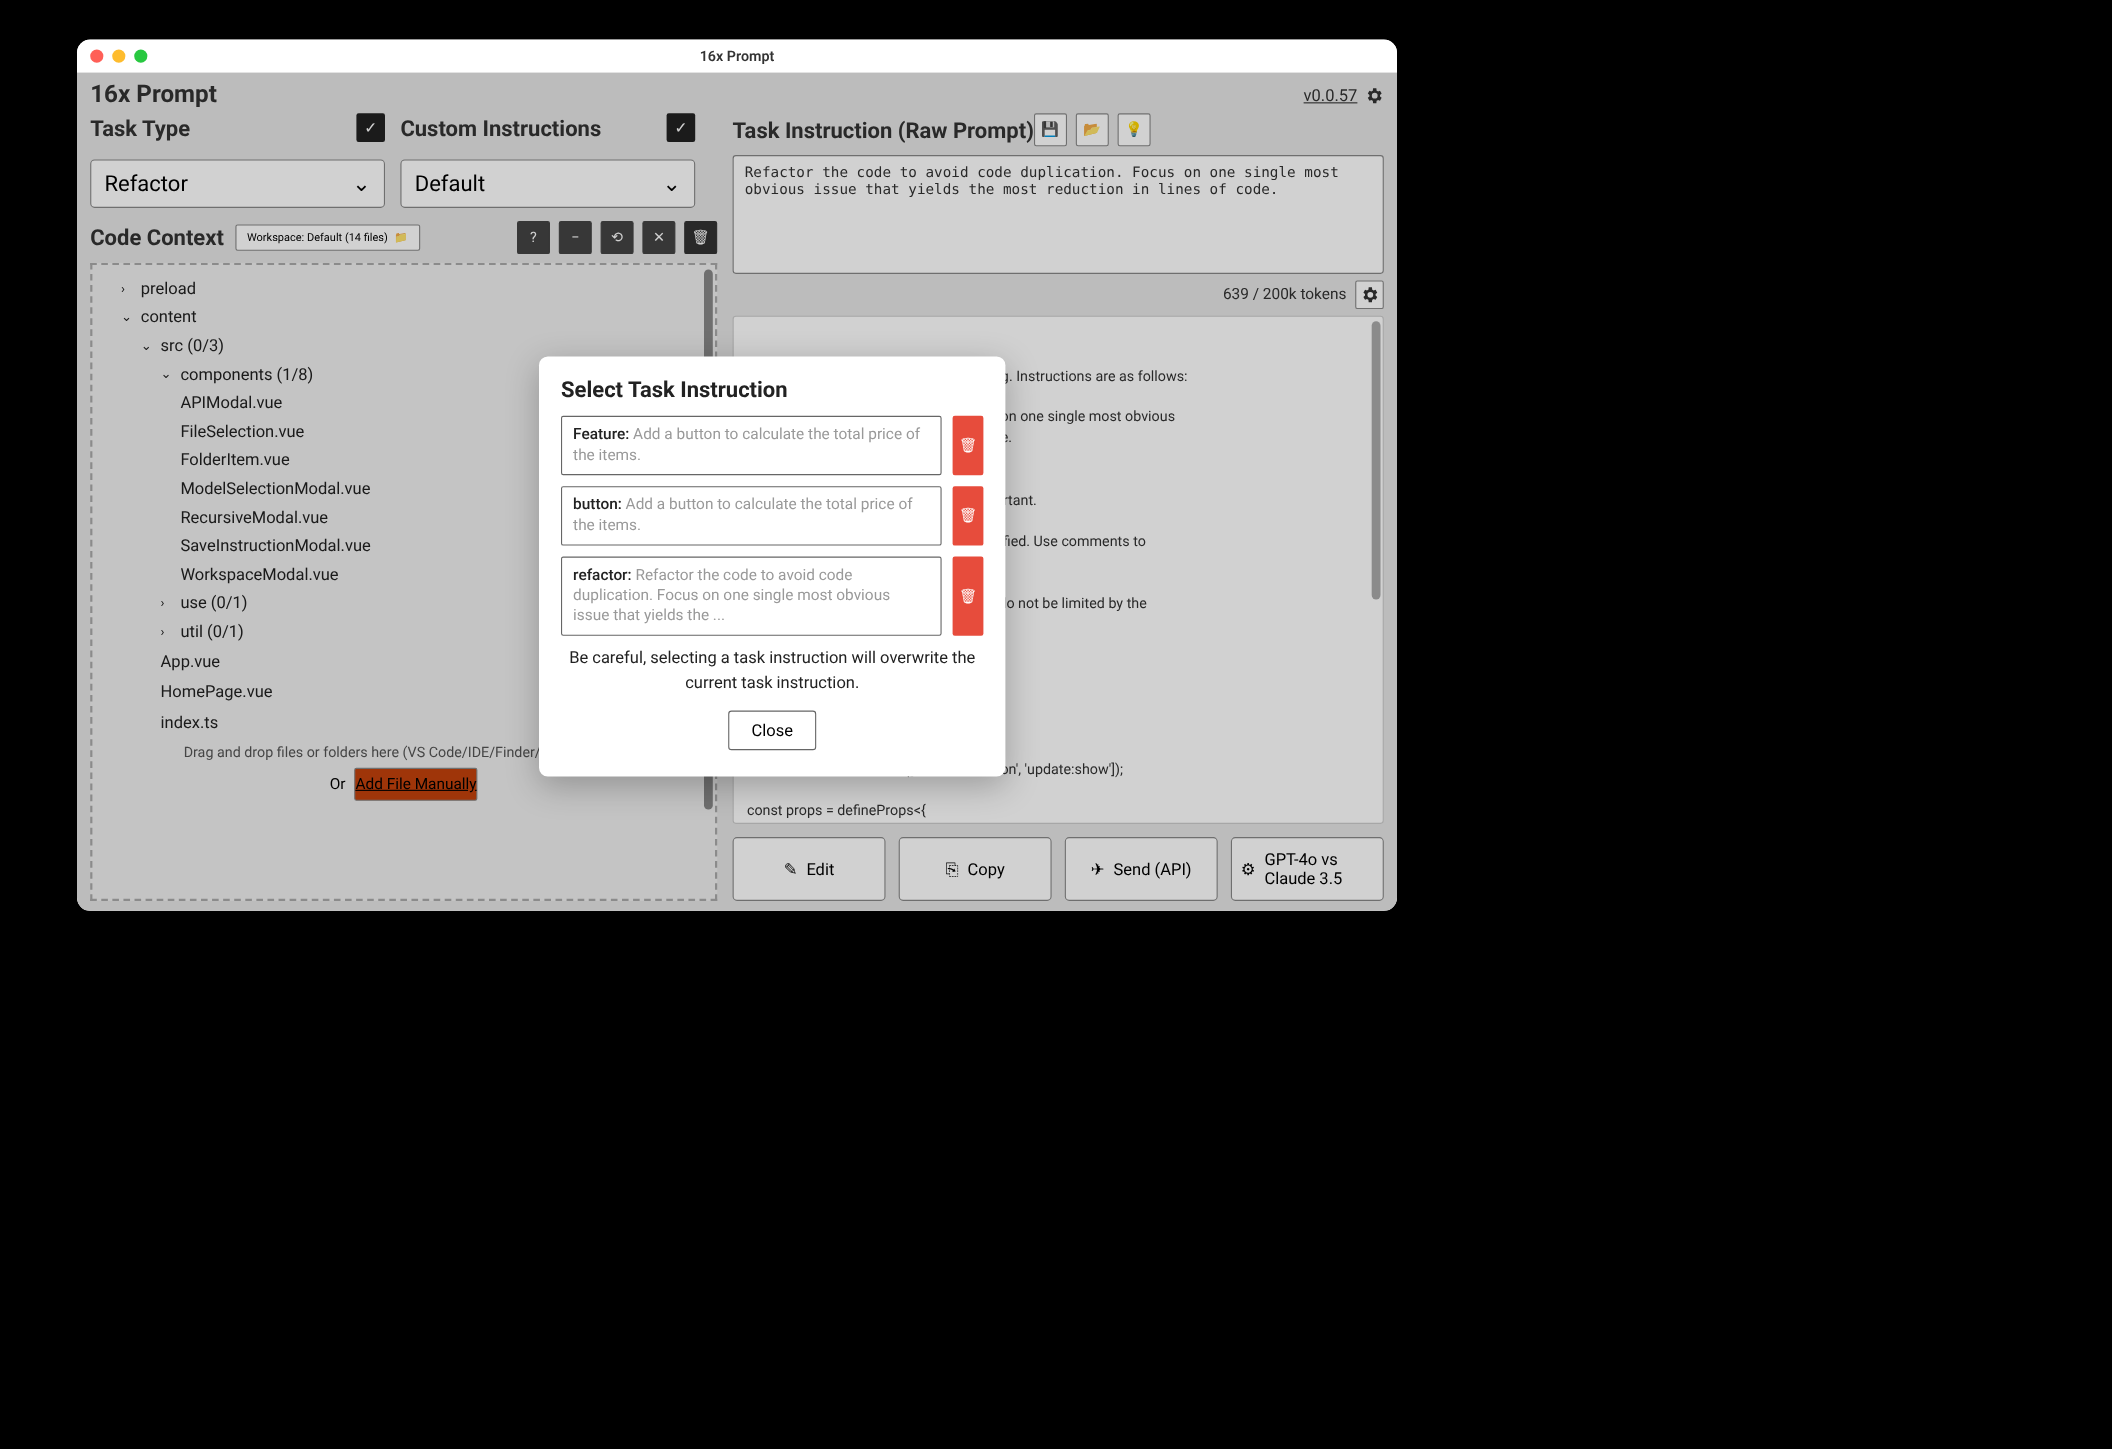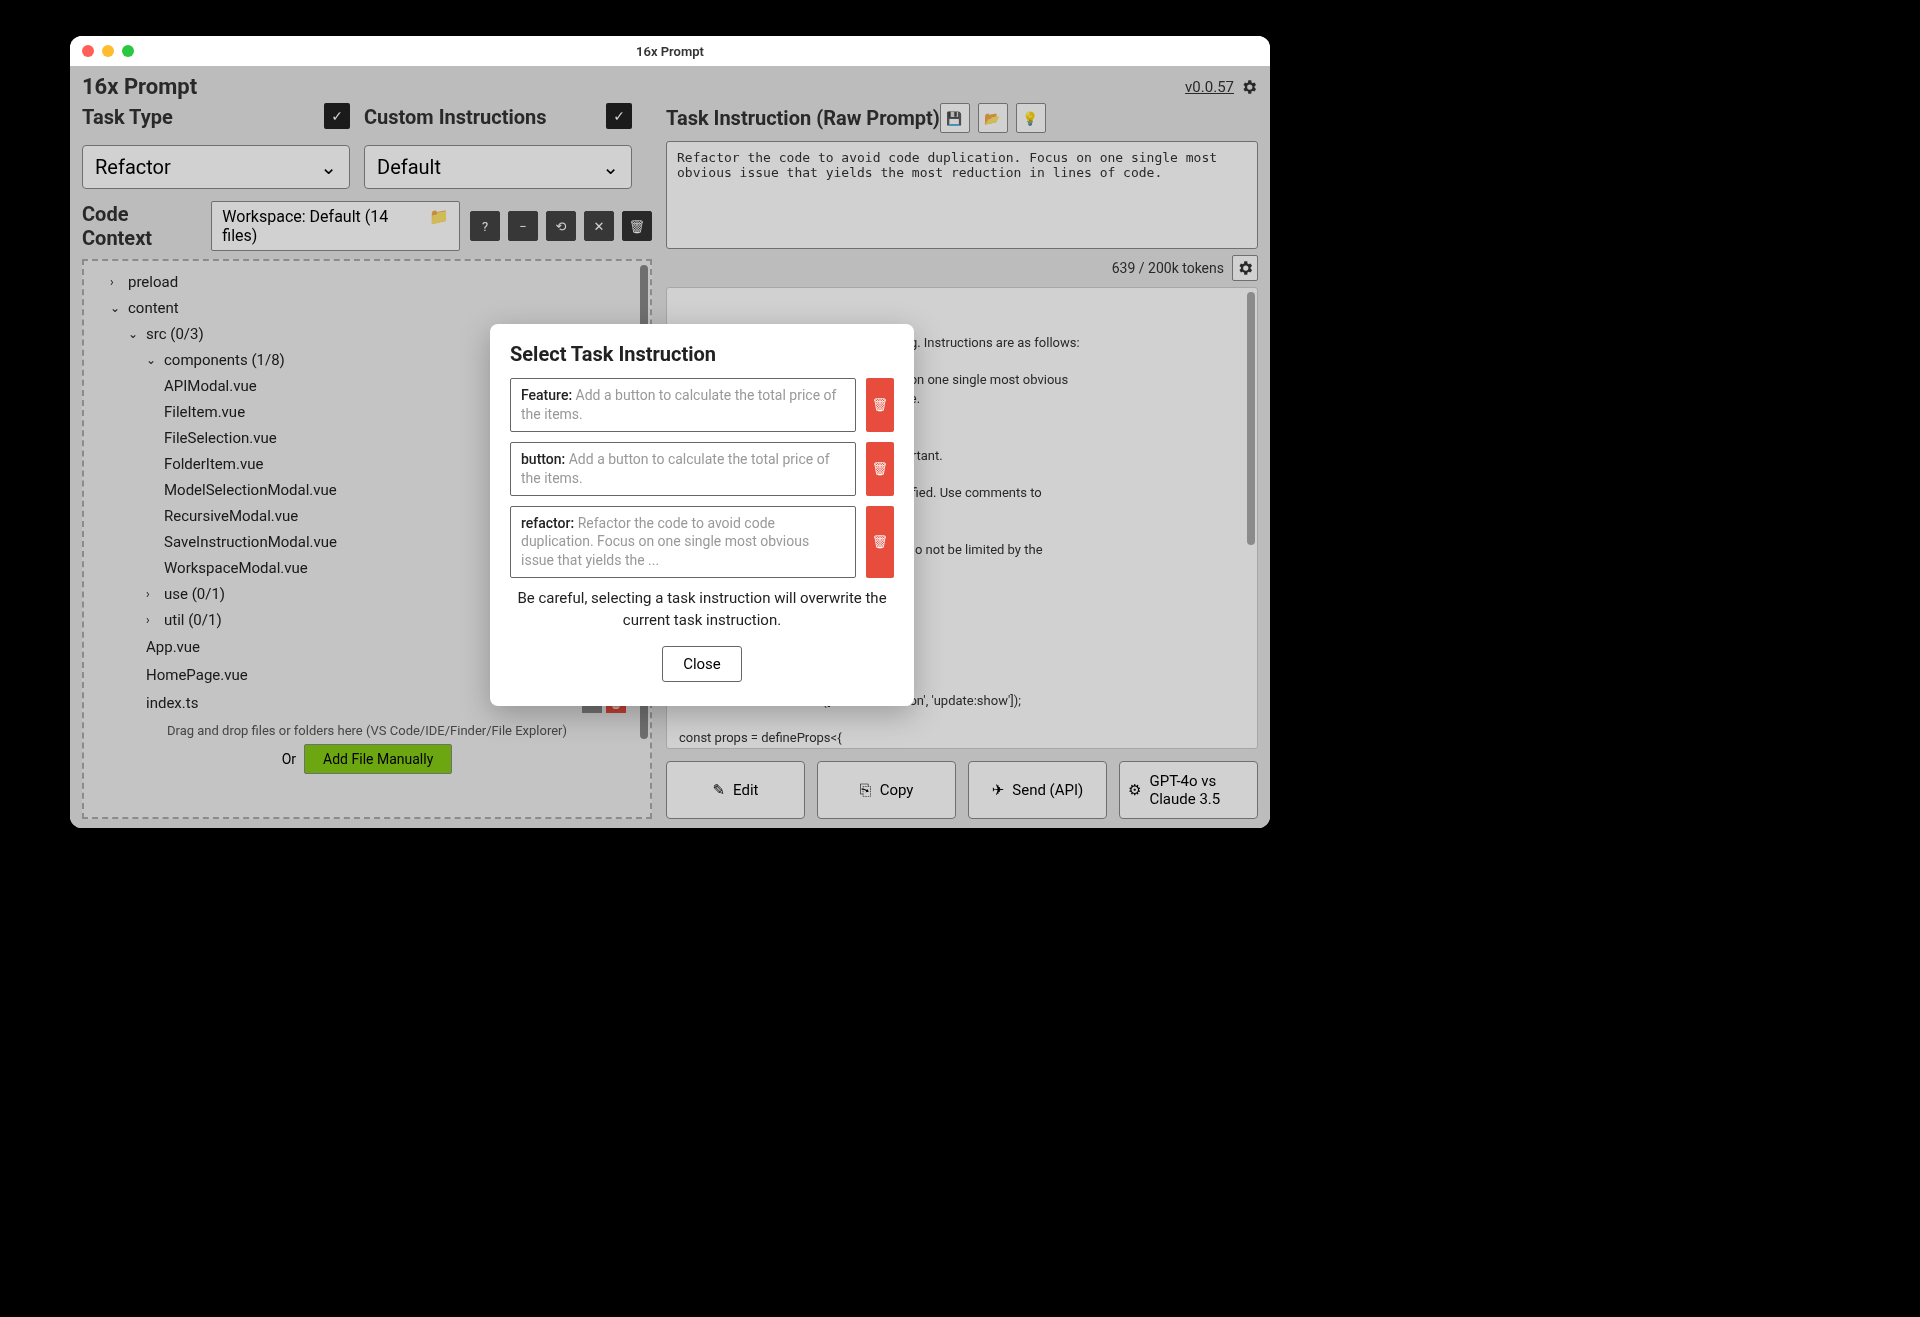--- a/index.html
+++ b/index.html
@@ -28,38 +28,38 @@
     
     .checkbox-dark { width: 26px; height: 26px; background: #222; display: flex; align-items: center; justify-content: center; color: #fff; font-size: 14px; border-radius: 2px; }
     
     .two-sel { display: flex; gap: 14px; margin-bottom: 12px; }
     .sel-group { display: flex; flex-direction: column; gap: 8px; }
     .sel-group.a { width: 268px; }
     .sel-group.b { width: 268px; }
     .select-box { background: #fff; border: 1px solid #888; border-radius: 4px; padding: 9px 12px; font-size: 20px; display: flex; align-items: center; justify-content: space-between; }
     
     .cc-header { display: flex; align-items: center; gap: 10px; margin-bottom: 8px; }
-    .ws-btn { background: #fff; border: 1px solid #888; padding: 5px 10px; font-size: 16px; border-radius: 2px; display: flex; align-items: flex-start; gap: 6px; }
+    .ws-btn { background: #fff; border: 1px solid #888; padding: 5px 10px; font-size: 10px; border-radius: 2px; display: flex; align-items: flex-end; gap: 6px; }
     .icon-btns { display: flex; gap: 8px; margin-left: auto; }
     .icon-btn { width: 30px; height: 30px; background: #fff; border: 1px solid #888; display: flex; align-items: center; justify-content: center; font-size: 13px; border-radius: 2px; }
     .icon-btn.dark { background: #444; color: #fff; border-color: #444; }
     .icon-btn.dark2 { background: #333; color: #fff; border-color: #333; }
     
     .tree-container { border: 2px dashed #aaa; background: #efefef; flex: 1; padding: 8px 4px 4px; position: relative; font-size: 15px; overflow: hidden; }
     .tree-scroll { position: absolute; right: 2px; top: 4px; width: 8px; height: 55%; background: #888; border-radius: 4px; }
     .tree-scroll2 { position: absolute; right: 2px; top: 68%; width: 8px; height: 18%; background: #888; border-radius: 4px; }
     .tree-item { padding: 4px 6px; display: flex; align-items: center; gap: 6px; color: #222; }
     .tree-item .chev { font-size: 12px; width: 12px; display: inline-block; }
     .ind1 { padding-left: 22px; } .ind2 { padding-left: 40px; } .ind3 { padding-left: 58px; } .ind4 { padding-left: 76px; }
     .row-act { display: flex; gap: 4px; margin-left: auto; margin-right: 14px; }
     .mini-chk { width: 20px; height: 20px; background: #888; }
     .mini-del { width: 20px; height: 20px; background: #e74c3c; color:#fff; display:flex; align-items:center; justify-content:center; font-size:11px; }
     .dnd-text { text-align: center; color: #555; font-size: 13px; padding: 6px 0 2px; }
     .add-manual { display: flex; align-items: center; justify-content: center; gap: 8px; font-size: 14px; padding: 4px 0; }
-    .add-btn { border: 1px solid #888; background: #84cc16; padding: 6px 18px; border-radius: 2px; }
+    .add-btn { border: 1px solid #888; background: #c2410c; padding: 6px 0; border-radius: 2px; text-decoration: underline; }
     
     .right-head { display: flex; align-items: center; justify-content: flex-start; margin-bottom: 8px; }
     .right-icons { display: flex; gap: 8px; }
     .textarea-raw { width: 100%; height: 108px; background: #fff; border: 1px solid #888; border-radius: 3px; padding: 8px 10px; font-family: ui-monospace, Menlo, monospace; font-size: 13px; color: #333; resize: none; }
     .token-row { display: flex; justify-content: flex-end; align-items: center; gap: 8px; font-size: 14px; color: #333; padding: 6px 0; }
     .preview { flex: 1; background: #fff; border: 1px solid #ccc; border-radius: 3px; padding: 8px 12px; font-family: ui-monospace, Menlo, monospace; font-size: 13px; color: #333; white-space: pre-wrap; overflow: hidden; position: relative; line-height: 1.45; }
     .preview-scroll { position: absolute; right: 2px; top: 4px; width: 8px; height: 55%; background: #aaa; border-radius: 4px; }
     .bottom-btns { display: flex; gap: 12px; padding: 12px 0 0; }
     .act-btn { flex: 1; border: 1px solid #888; background: #fff; border-radius: 4px; padding: 10px 8px; font-size: 15px; display: flex; align-items: center; justify-content: center; gap: 8px; }
     
@@ -169,23 +169,20 @@
               <span>src (0/3)</span>
             </div>
           <div class="tree-item ind3">
               <span class="chev">⌄</span>
               <span>components (1/8)</span>
             </div>
           <div class="tree-item ind4">
               <span>APIModal.vue</span>
             </div>
           <div class="tree-item ind4">
-              <span>FileItem.vue</span>
-            </div>
-          <div class="tree-item ind4">
               <span>FileSelection.vue</span>
             </div>
           <div class="tree-item ind4">
               <span>FolderItem.vue</span>
             </div>
           <div class="tree-item ind4">
               <span>ModelSelectionModal.vue</span>
             </div>
           <div class="tree-item ind4">
               <span>RecursiveModal.vue</span>

